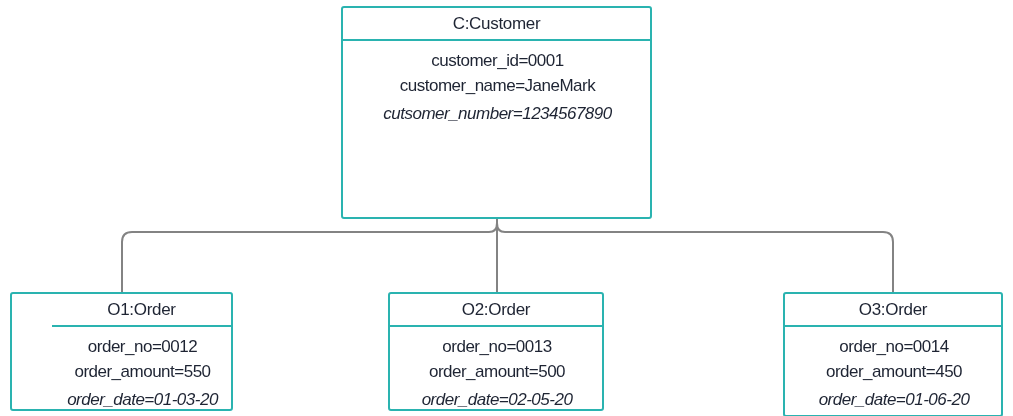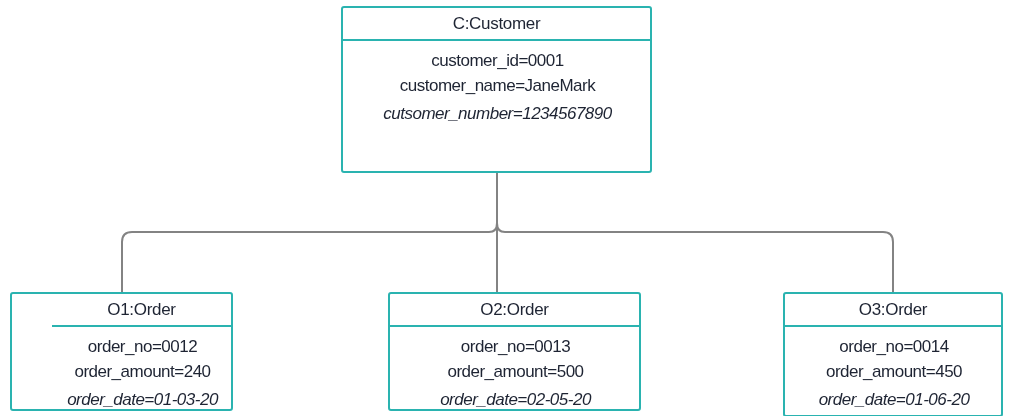--- a/index.html
+++ b/index.html
@@ -55,23 +55,23 @@
   }
   .attr-line {
     font-size: 17px;
     letter-spacing: -0.5px;
     line-height: 25px;
     white-space: nowrap;
     text-align: center;
   }
   .attr-line:last-child { margin-top: 3px; font-style: italic; }
 
-  .box-customer { left: 341px; top: 6px;   width: 311px; height: 167px; }
+  .box-customer { left: 341px; top: 6px;   width: 311px; height: 213px; }
   .box-order1   { left: 10px;  top: 292px; width: 223px; height: 119px; padding-left: 40px; }
-  .box-order2   { left: 388px; top: 292px; width: 253px; height: 119px; }
+  .box-order2   { left: 388px; top: 292px; width: 216px; height: 119px; }
   .box-order3   { left: 783px; top: 292px; width: 220px; height: 125px; }
 </style>
 </head>
 <body>
 
 <div class="canvas">
 
   <svg class="connector-layer" viewBox="0 0 1013 416" xmlns="http://www.w3.org/2000/svg">
     <path d="M497,173 L497,292"></path>
     <path d="M122,292 L122,242 Q122,232 132,232 L489,232 Q497,232 497,223"></path>
@@ -84,21 +84,21 @@
       <div class="attr-line">customer_id=0001</div>
       <div class="attr-line">customer_name=JaneMark</div>
       <div class="attr-line">cutsomer_number=1234567890</div>
     </div>
   </div>
 
   <div class="obj-box box-order1">
     <div class="obj-title">O1:Order</div>
     <div class="obj-body">
       <div class="attr-line">order_no=0012</div>
-      <div class="attr-line">order_amount=240</div>
+      <div class="attr-line">order_amount=550</div>
       <div class="attr-line">order_date=01-03-20</div>
     </div>
   </div>
 
   <div class="obj-box box-order2">
     <div class="obj-title">O2:Order</div>
     <div class="obj-body">
       <div class="attr-line">order_no=0013</div>
       <div class="attr-line">order_amount=500</div>
       <div class="attr-line">order_date=02-05-20</div>

